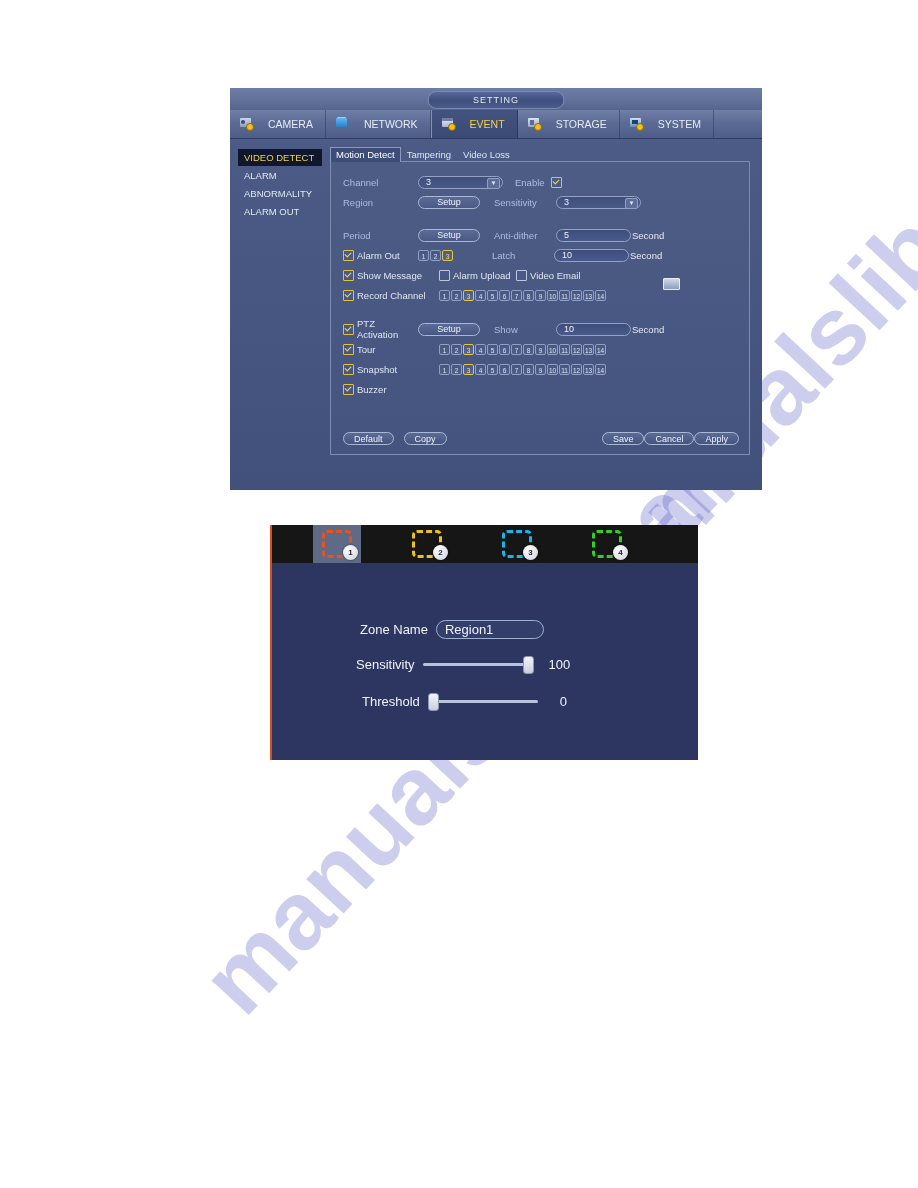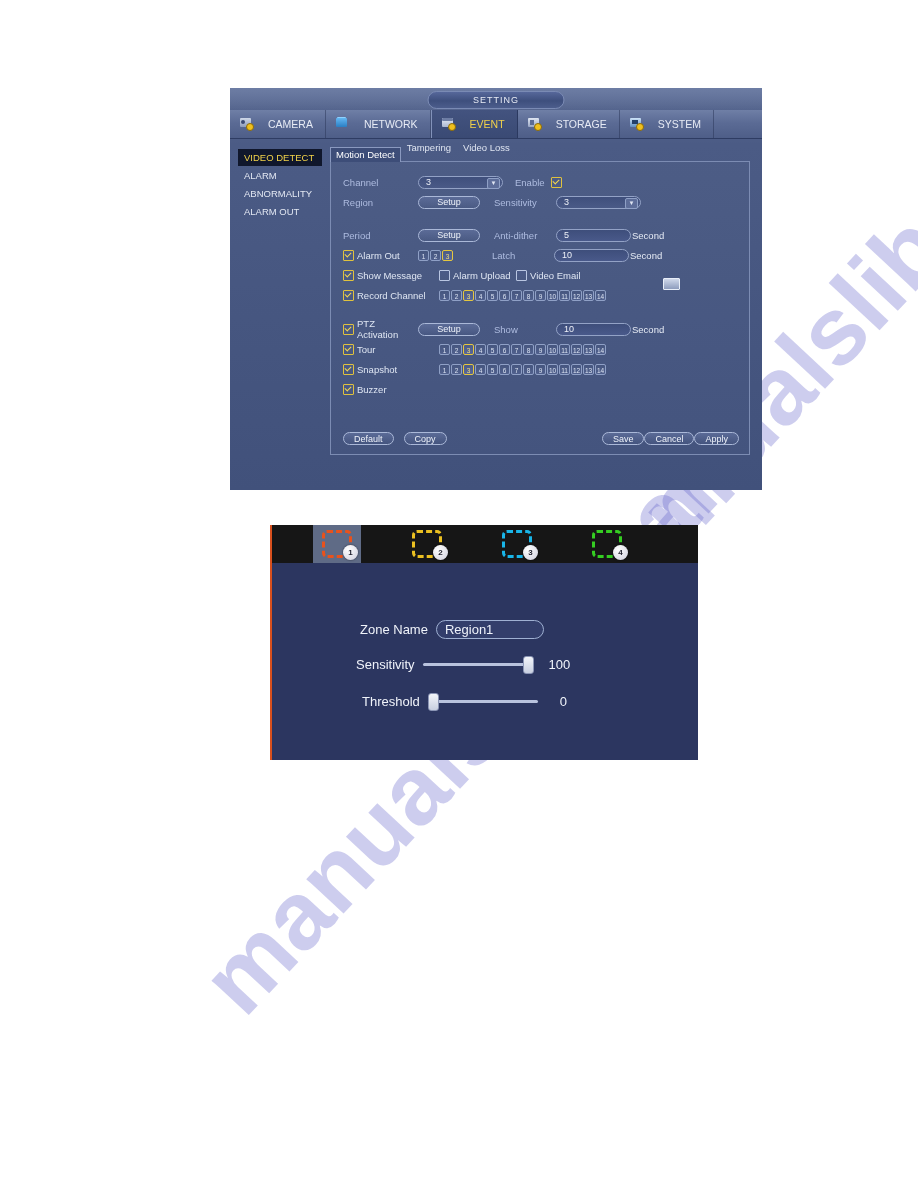--- a/index.html
+++ b/index.html
@@ -85,21 +85,21 @@
     padding-left:6px; margin-bottom:1px;
   }
   .side-item.active{ background:#10172c; color:#f2d24a; display:inline-block; padding-right:8px;}
 
   
   #content{
     flex:1; margin-right:12px; position:relative;
   }
   #sub-tabs{ display:flex; align-items:flex-end; height:15px; position:relative; z-index:3;}
   .sub-tab{
-    font-size:9.5px; color:#dfe5f1; padding:1px 6px 8px 6px; line-height:13px;
+    font-size:9.5px; color:#dfe5f1; padding:1px 6px 1px 6px; line-height:13px;
   }
   .sub-tab.active{
     background:#3d4d78; color:#ffffff;
     border:1px solid #8a99bf; border-bottom:none;
     padding:0px 5px 1px 5px;
   }
   #panel{
     border:1px solid #7c8cb3; height:292px; position:relative;
     background:rgba(255,255,255,0.015);
     margin-top:-1px;

